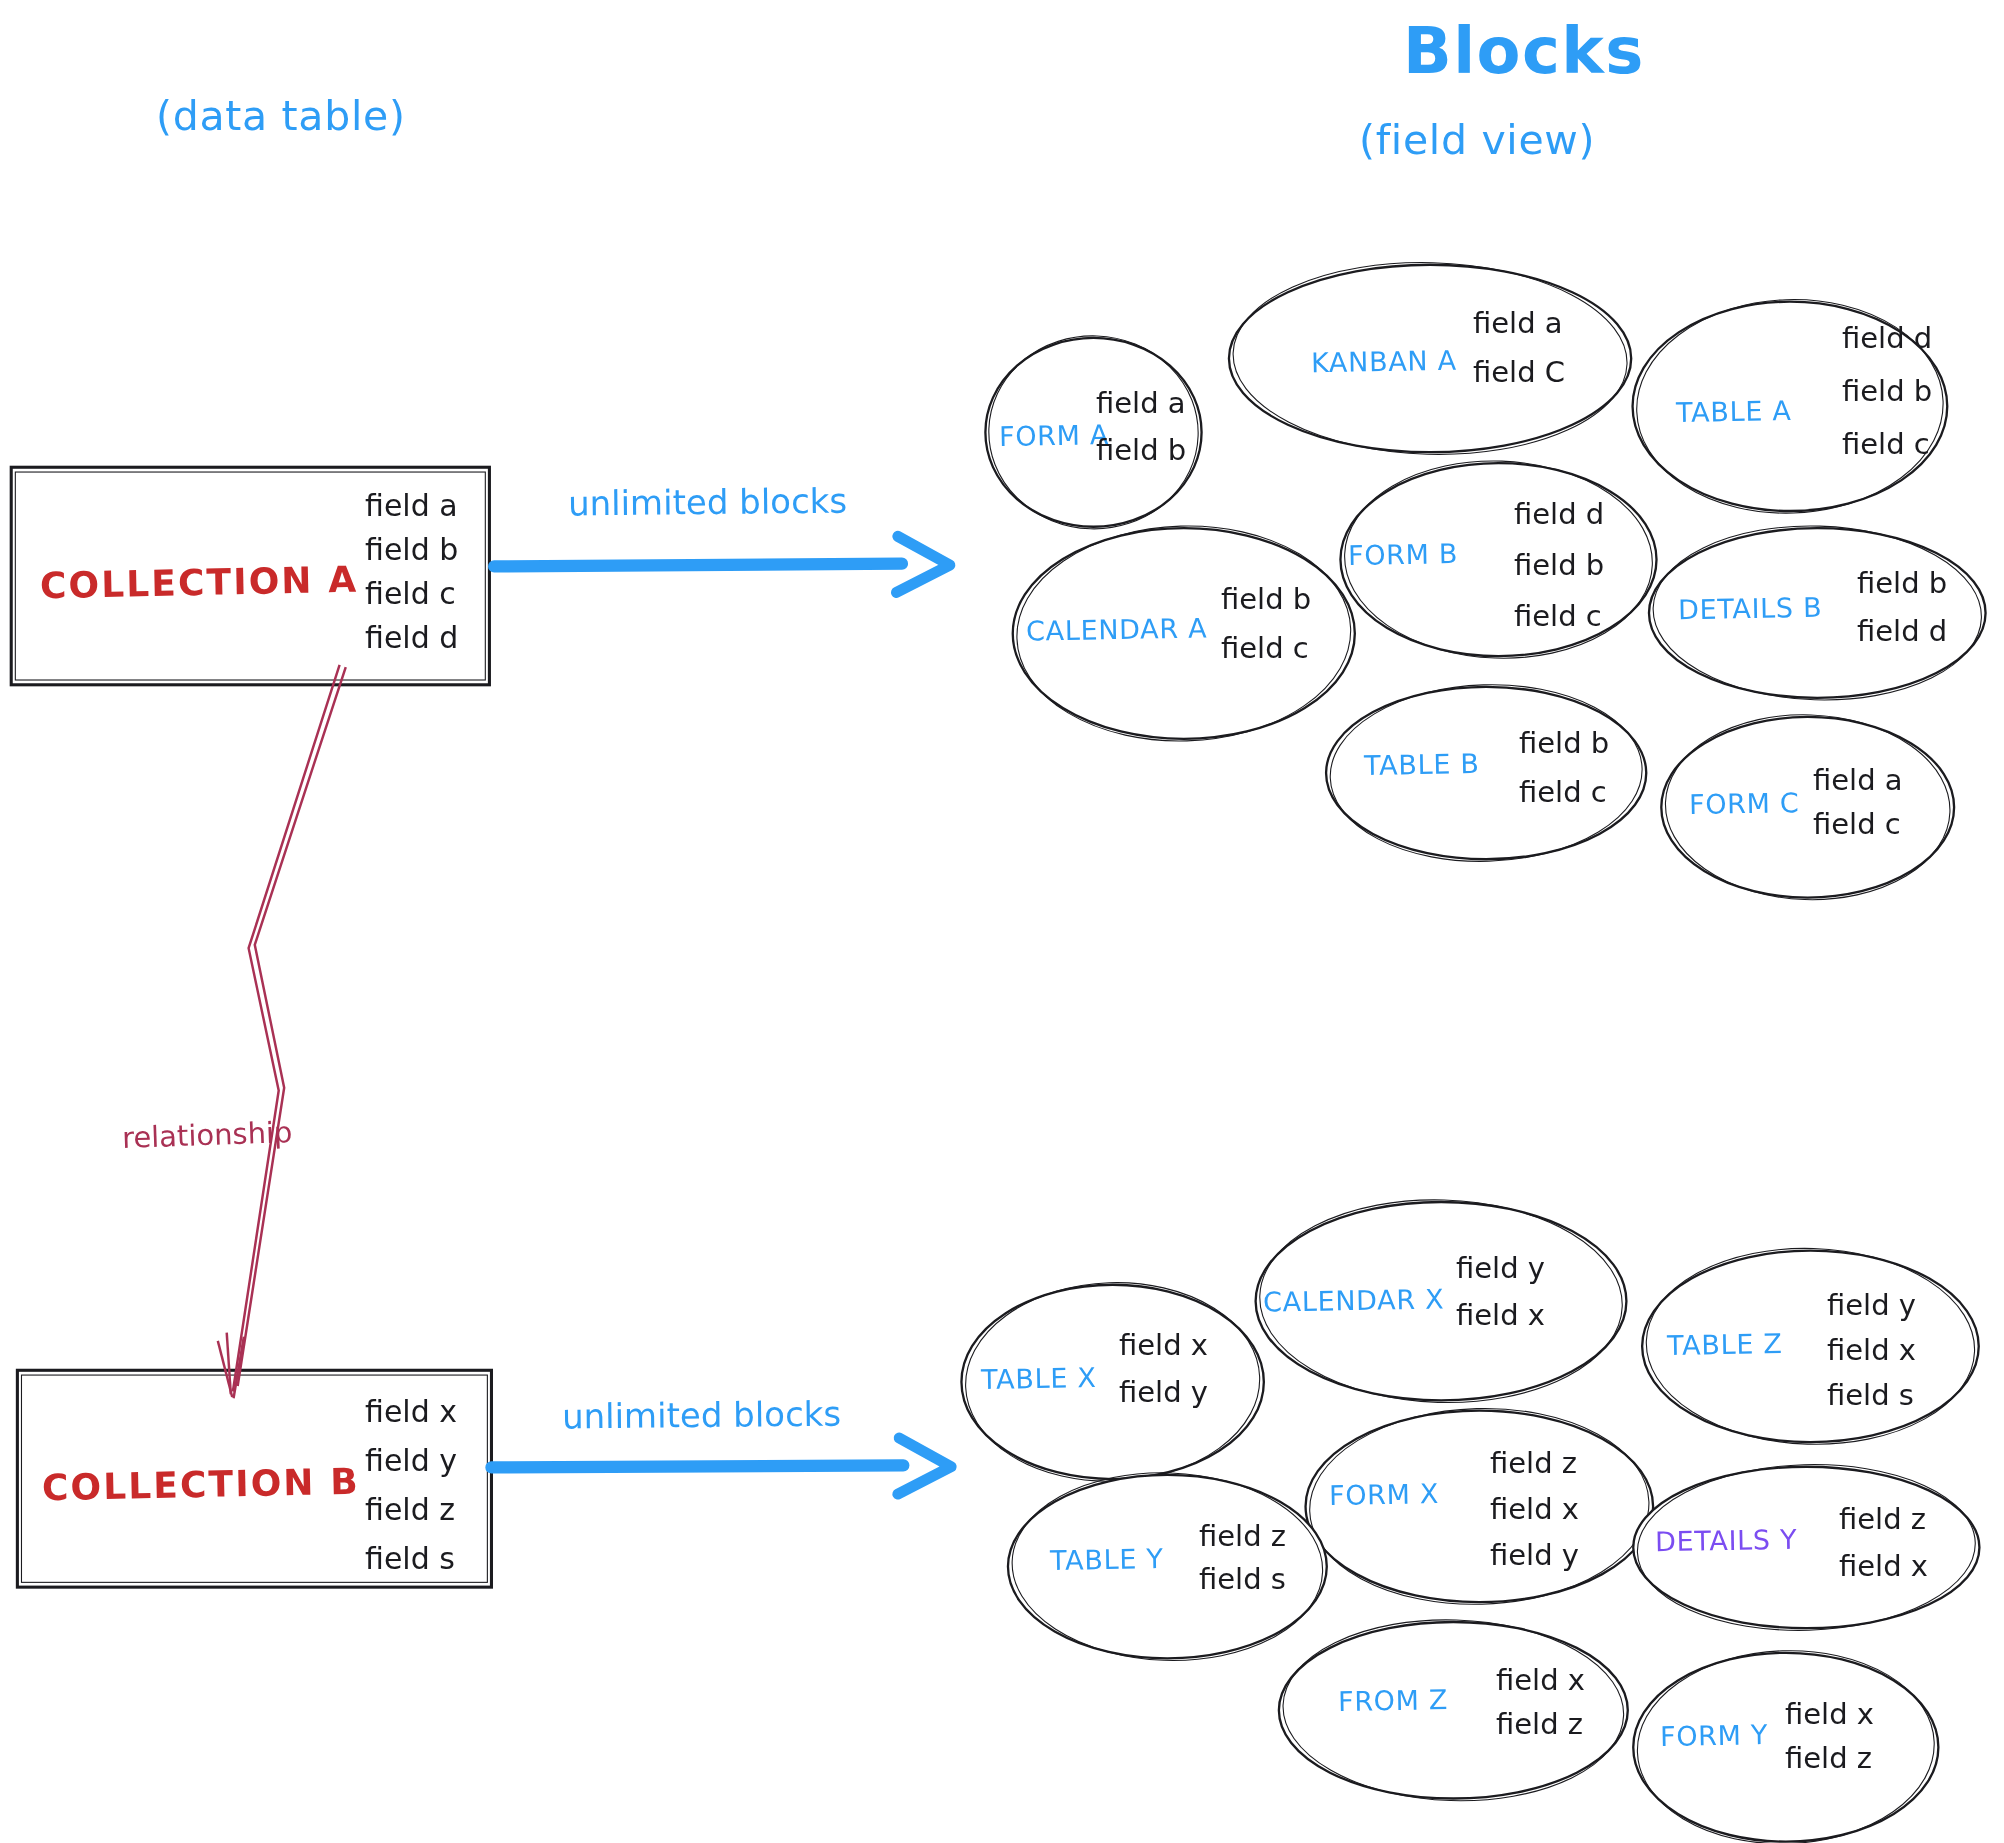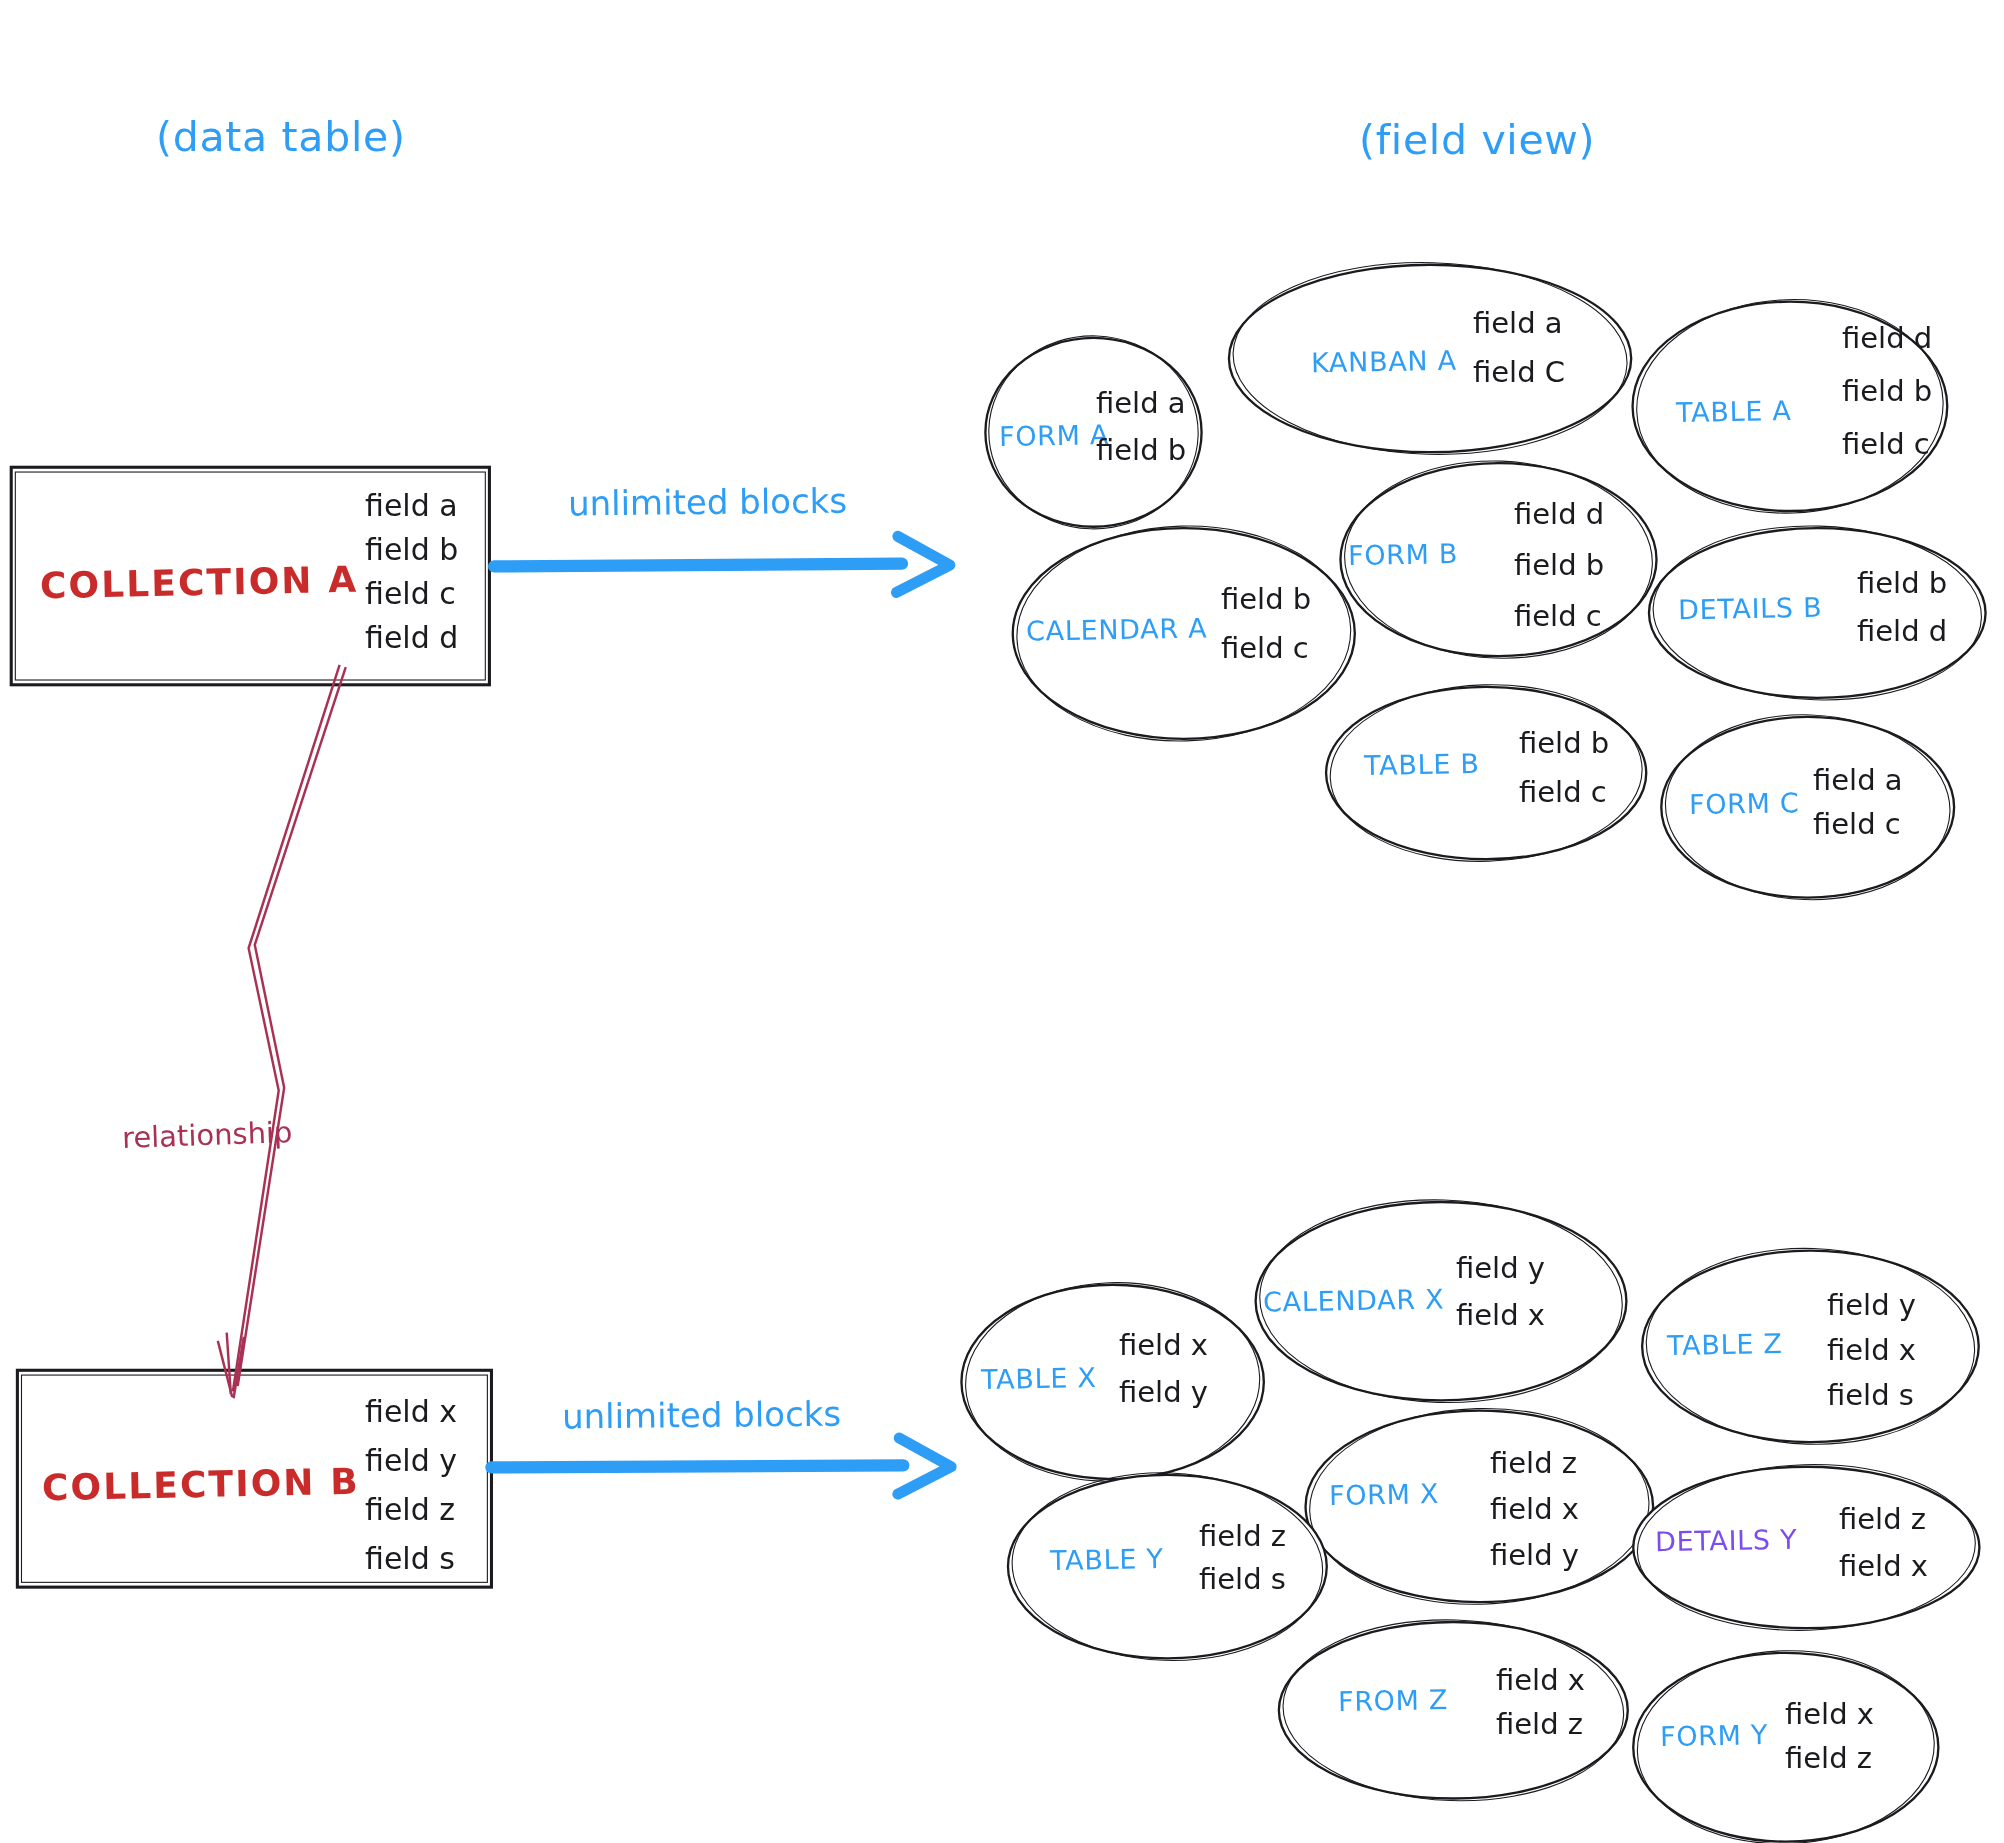--- a/index.html
+++ b/index.html
@@ -122,21 +122,22 @@
         <ellipse cx="2124" cy="2500" rx="255" ry="129"></ellipse>
         <ellipse cx="2124" cy="2500" rx="249" ry="132" fill="none" stroke-width="1.6" transform="rotate(1.8 2124 2500)"></ellipse>
       </g>
       <g>
         <ellipse cx="2610" cy="2554" rx="223" ry="138"></ellipse>
         <ellipse cx="2610" cy="2554" rx="217" ry="141" fill="none" stroke-width="1.6" transform="rotate(-2 2610 2554)"></ellipse>
       </g>
     </g>
   </svg>
 
-  <div class="txt subtitle" style="left:156px;top:113px;">(data table)</div>
+  <div class="txt subtitle" style="left:156px;top:92px;">(data table)</div>
+  <div class="txt title" style="left:1403px;top:13.7px;">Blocks</div>
   <div class="txt subtitle" style="left:1359px;top:116px;">(field view)</div>
 
   <div class="txt coll-label" style="left:40px;top:562px;">COLLECTION A</div>
   <div class="coll-fields" style="left:365px;top:489px;">
     <div class="fld" style="height:44px;">field a</div>
     <div class="fld" style="height:44px;">field b</div>
     <div class="fld" style="height:44px;">field c</div>
     <div class="fld" style="height:44px;">field d</div>
   </div>
 

